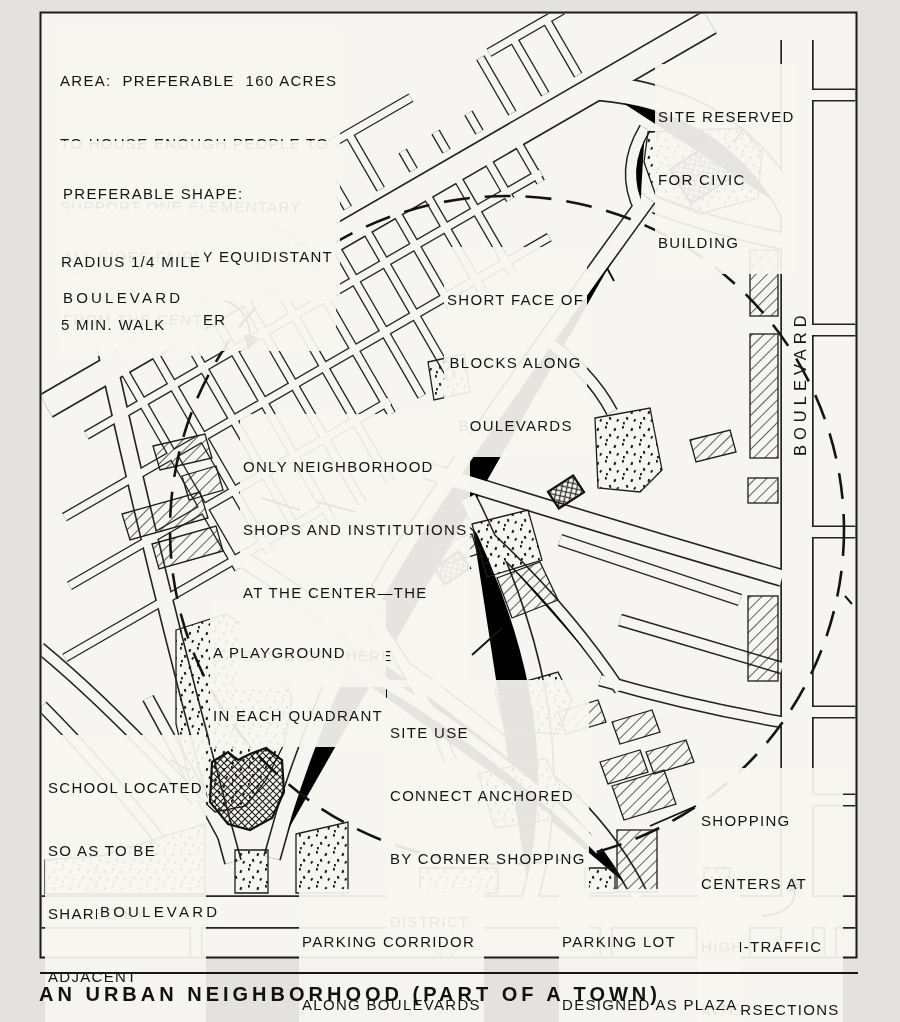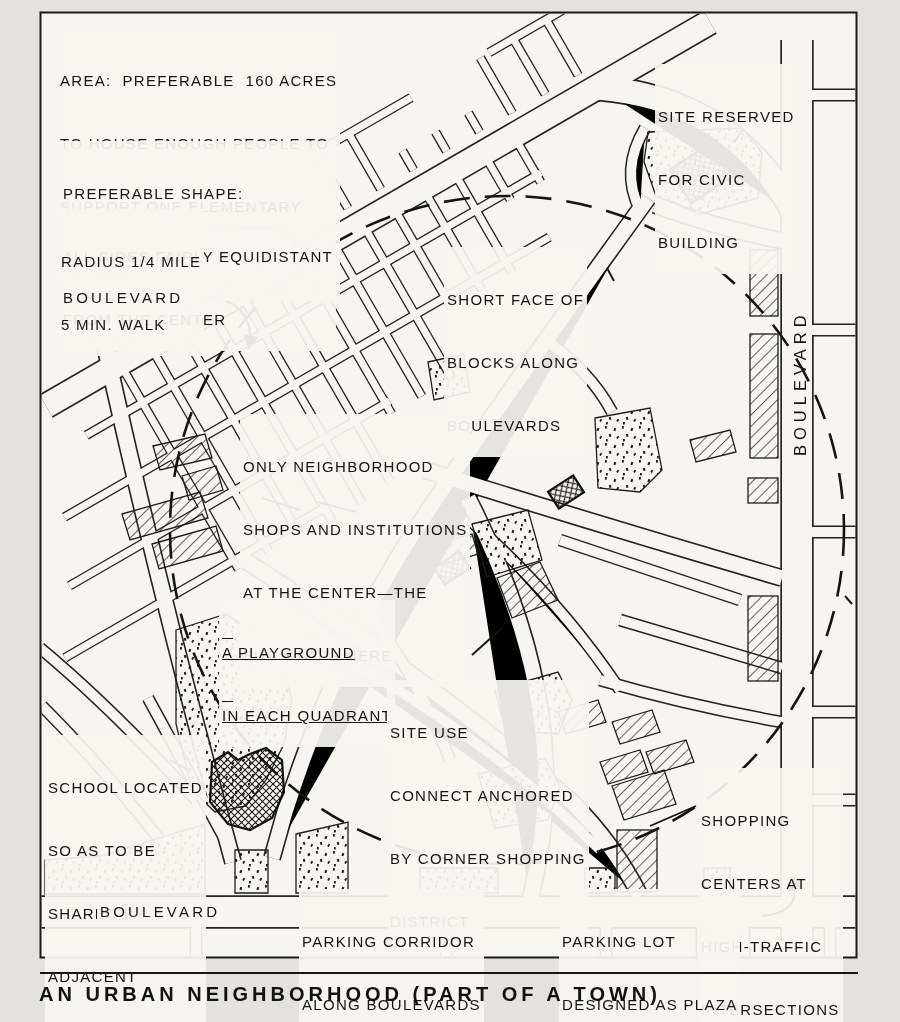--- a/index.html
+++ b/index.html
@@ -292,35 +292,35 @@
 
 <div class="lbl blvd" style="left:60px;top:287px;">BOULEVARD</div>
 
 
 <div class="lbl" style="left:655px;top:64px;">
   <div>SITE RESERVED</div>
   <div>FOR CIVIC</div>
   <div>BUILDING</div>
 </div>
 
-<div class="lbl" style="left:444px;top:247px;">
+<div class="lbl" style="left:444px;top:247px;text-align:center;">
   <div>SHORT FACE OF</div>
   <div>BLOCKS ALONG</div>
   <div>BOULEVARDS</div>
 </div>
 
 <div class="lbl" style="left:240px;top:414px;">
   <div>ONLY NEIGHBORHOOD</div>
   <div>SHOPS AND INSTITUTIONS</div>
   <div>AT THE CENTER—THE</div>
   <div>BUS STOPS HERE</div>
 </div>
 
 
-<div class="lbl" style="left:219px;top:600px;text-decoration:underline;">
+<div class="lbl" style="left:210px;top:600px;">
   <div>A PLAYGROUND</div>
   <div>IN EACH QUADRANT</div>
 </div>
 
 <div class="lbl" style="left:387px;top:680px;">
   <div>SITE USE</div>
   <div>CONNECT ANCHORED</div>
   <div>BY CORNER SHOPPING</div>
   <div>DISTRICT</div>
 </div>

